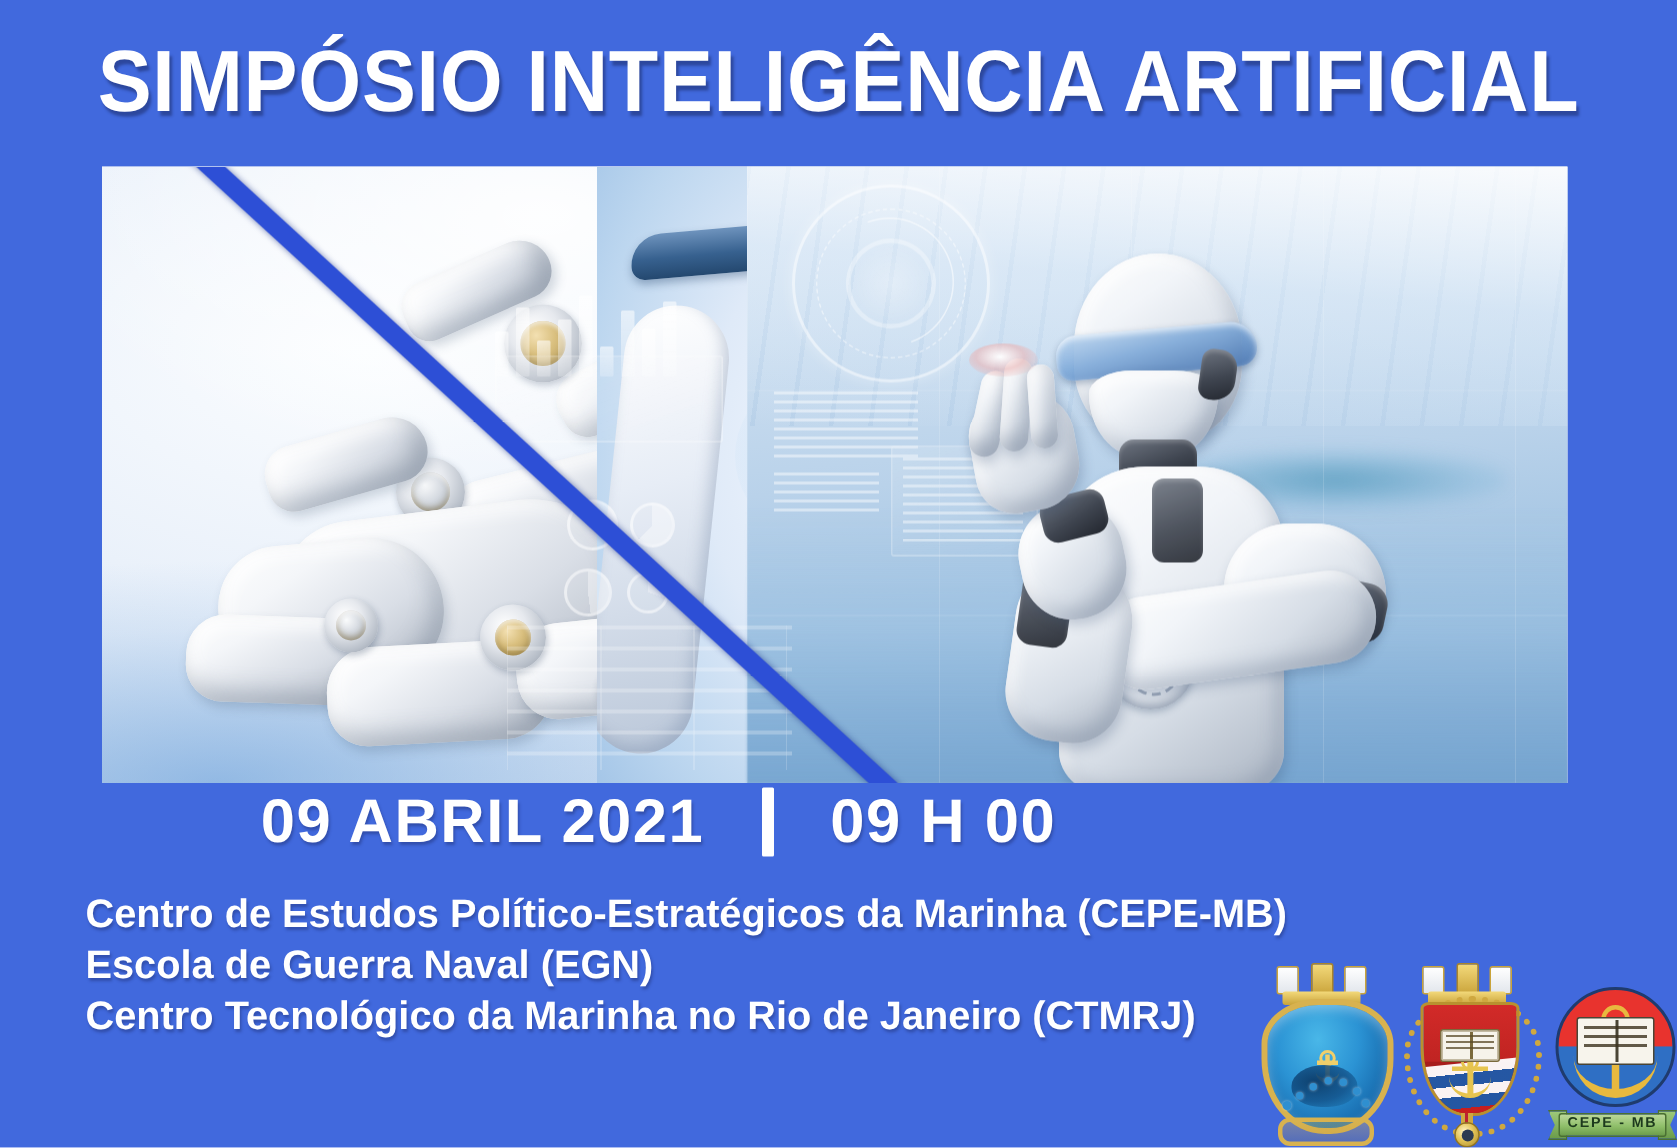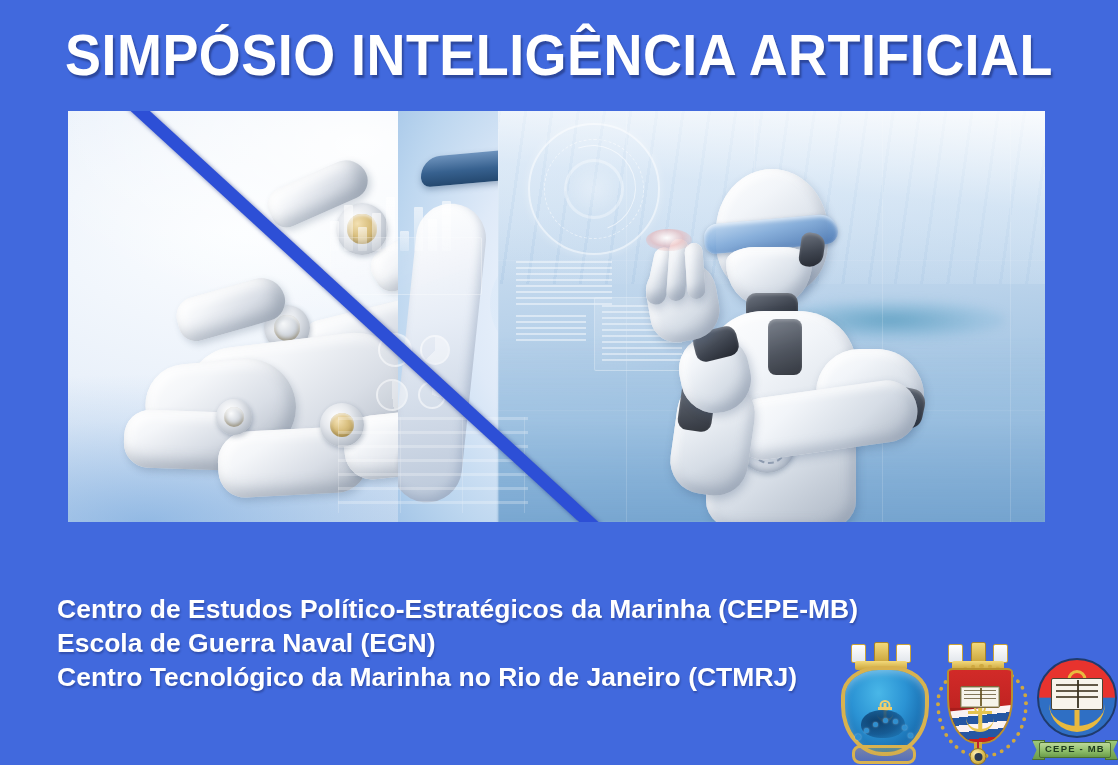--- a/index.html
+++ b/index.html
@@ -545,20 +545,23 @@
         <div class="rpart" style="left:68px;top:92px;width:18px;height:56px;border-radius:10px;transform:rotate(-4deg);"></div>
         <div style="position:absolute;left:28px;top:78px;width:46px;height:22px;border-radius:50%;background:radial-gradient(ellipse at 45% 40%, rgba(255,255,255,0.95) 0%, rgba(235,180,180,0.6) 45%, rgba(255,255,255,0) 85%);"></div>
       </div>
     </div>
 
     <div class="divider">
       <div class="stripe"></div>
     </div>
   </div>
 
+  <div id="date-row">
+    <span class="pad-l">09 ABRIL 2021</span><span id="date-sep"></span><span class="pad-r">09 H 00</span>
+  </div>
 
   <div id="institutions">
     <div>Centro de Estudos Político-Estratégicos da Marinha (CEPE-MB)</div>
     <div>Escola de Guerra Naval (EGN)</div>
     <div>Centro Tecnológico da Marinha no Rio de Janeiro (CTMRJ)</div>
   </div>
 
   <div id="emblems">
 
     <div class="emblem" id="emblem-ctmrj">

